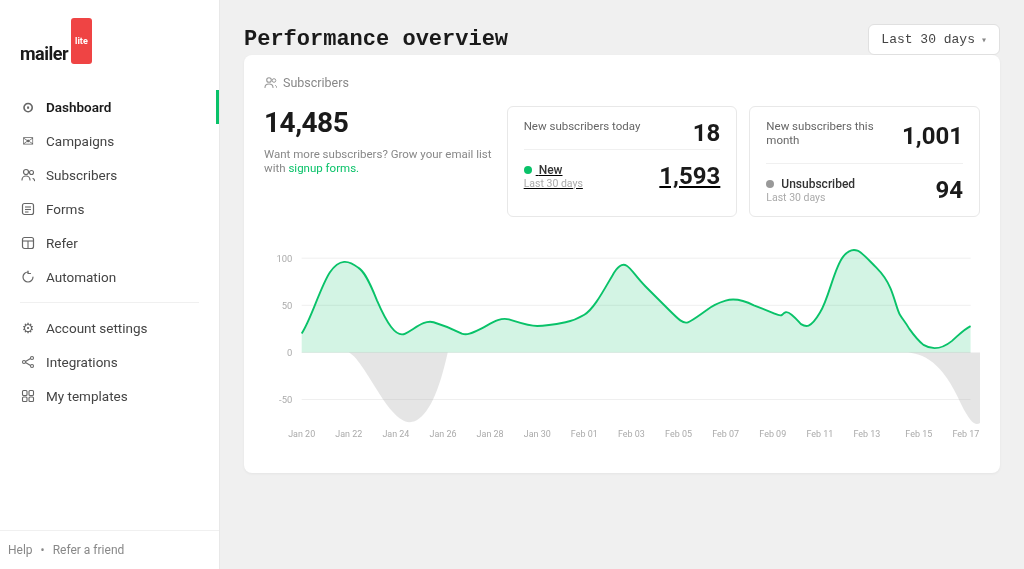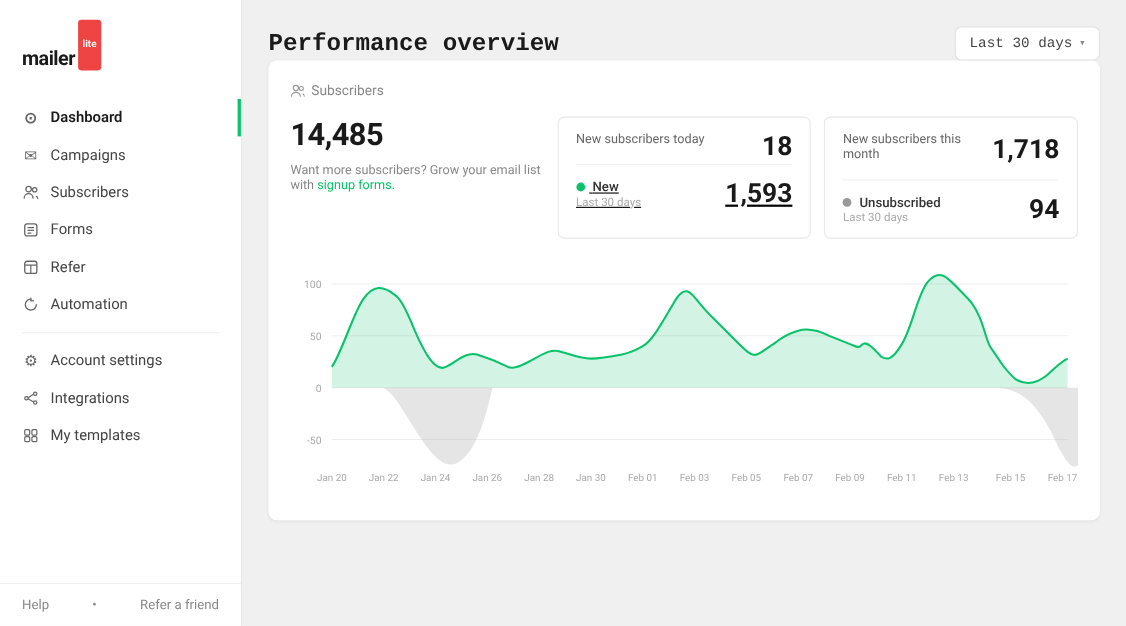--- a/index.html
+++ b/index.html
@@ -64,27 +64,26 @@
       color: #666;
       font-size: 14px;
       flex-shrink: 0;
     }
     .nav-divider {
       height: 1px;
       background: #f0f0f0;
       margin: 8px 20px;
     }
     .sidebar-footer {
-      padding: 12px 20px;
+      padding: 12px 8px;
       display: flex;
       gap: 8px;
       font-size: 12px;
       color: #888;
       border-top: 1px solid #f0f0f0;
-      justify-content: space-between;
     }
     .sidebar-footer a { color: #888; text-decoration: none; }
 
     
     .main {
       flex: 1;
       background: #f0f0f0;
       overflow-y: auto;
       padding: 24px;
     }
@@ -312,21 +311,21 @@
             </div>
             <div style="font-size:10.5px; color:#aaa;">Last 30 days</div>
           </div>
           <div class="stat-value-sm">1,593</div>
         </div>
       </div>
 
       <div style="border: 1px solid #e8e8e8; border-radius:6px; padding: 12px 16px;">
         <div style="display:flex; justify-content:space-between; align-items:center; margin-bottom:12px; padding-bottom:10px; border-bottom:1px solid #f0f0f0;">
           <div class="stat-label" style="font-size:11.5px;">New subscribers this month</div>
-          <div class="stat-value-sm">1,718</div>
+          <div class="stat-value-sm">1,001</div>
         </div>
         <div style="display:flex; justify-content:space-between; align-items:center;">
           <div>
             <div style="font-size:12px; color:#333; font-weight:500;">
               <span class="stat-dot dot-gray"></span>
               <span>Unsubscribed</span>
             </div>
             <div style="font-size:10.5px; color:#aaa;">Last 30 days</div>
           </div>
           <div class="stat-value-sm">94</div>

